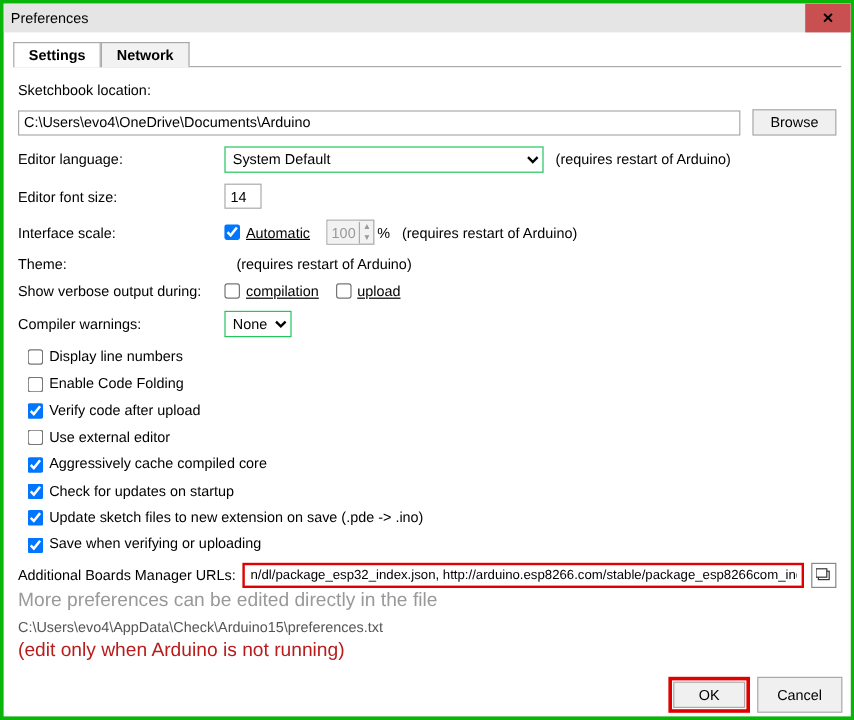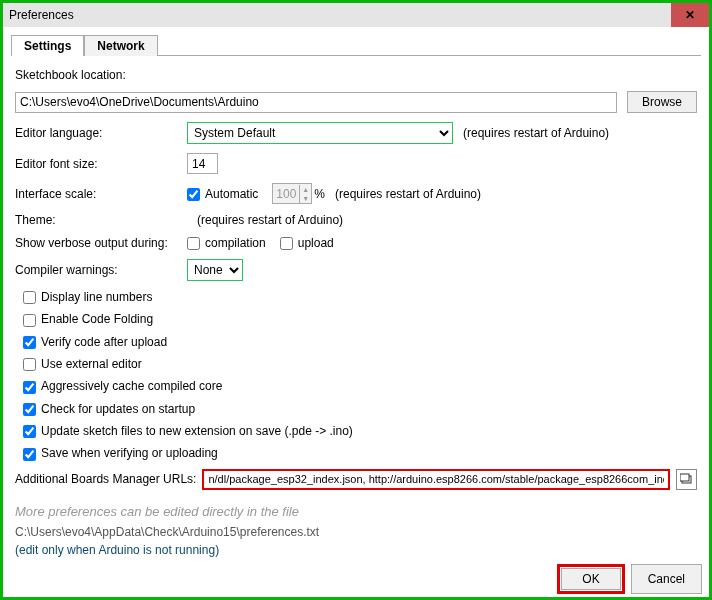--- a/index.html
+++ b/index.html
@@ -38,32 +38,32 @@
 .checkboxes { margin-left: 8px; }
 .checkboxes .row { margin-bottom: 8px; }
 
 .btn { background: #f0f0f0; border: 1px solid #aaa; padding: 3px 14px; }
 
 .urls-row { display: flex; align-items: center; margin-top: 8px; }
 .urls-label { margin-right: 6px; }
 .urls-input { flex: 1; height: 21px; padding: 2px 4px; border: 2px solid #e00000; font-size: 11px; }
 .urls-icon { width: 21px; height: 21px; margin-left: 6px; border: 1px solid #888; display: flex; align-items: center; justify-content: center; }
 
-.hint { color: #999; margin-top: 14px; font-size: 13px; font-style: italic; }
+.hint { color: #999; margin-top: 2px; font-size: 16px; }
 .path { color: #555; margin-top: 6px; font-size: 12px; }
-.hint2 { color: #0c4a6e; margin-top: 4px; font-size: 12px; }
+.hint2 { color: #b91c1c; margin-top: 4px; font-size: 16px; }
 
 .footer { position: absolute; bottom: 6px; right: 10px; display: flex; gap: 6px; }
 .okwrap { border: 3px solid #e00000; padding: 1px; }
 .btn.main { padding: 3px 20px; }
 .btn.cancel { padding: 3px 16px; }
 
 input[type=checkbox] { margin: 0 5px 0 0; vertical-align: middle; width: 13px; height: 13px; }
 
-.chk-inline { display: inline-flex; align-items: flex-end; margin-right: 14px; }
+.chk-inline { display: inline-flex; align-items: flex-start; margin-right: 14px; text-decoration: underline; }
 
 </style>
 </head>
 <body>
 
 <div class="titlebar">
   <span>Preferences</span>
   <span class="spacer"></span>
   <div class="close">
     <span>✕</span>

